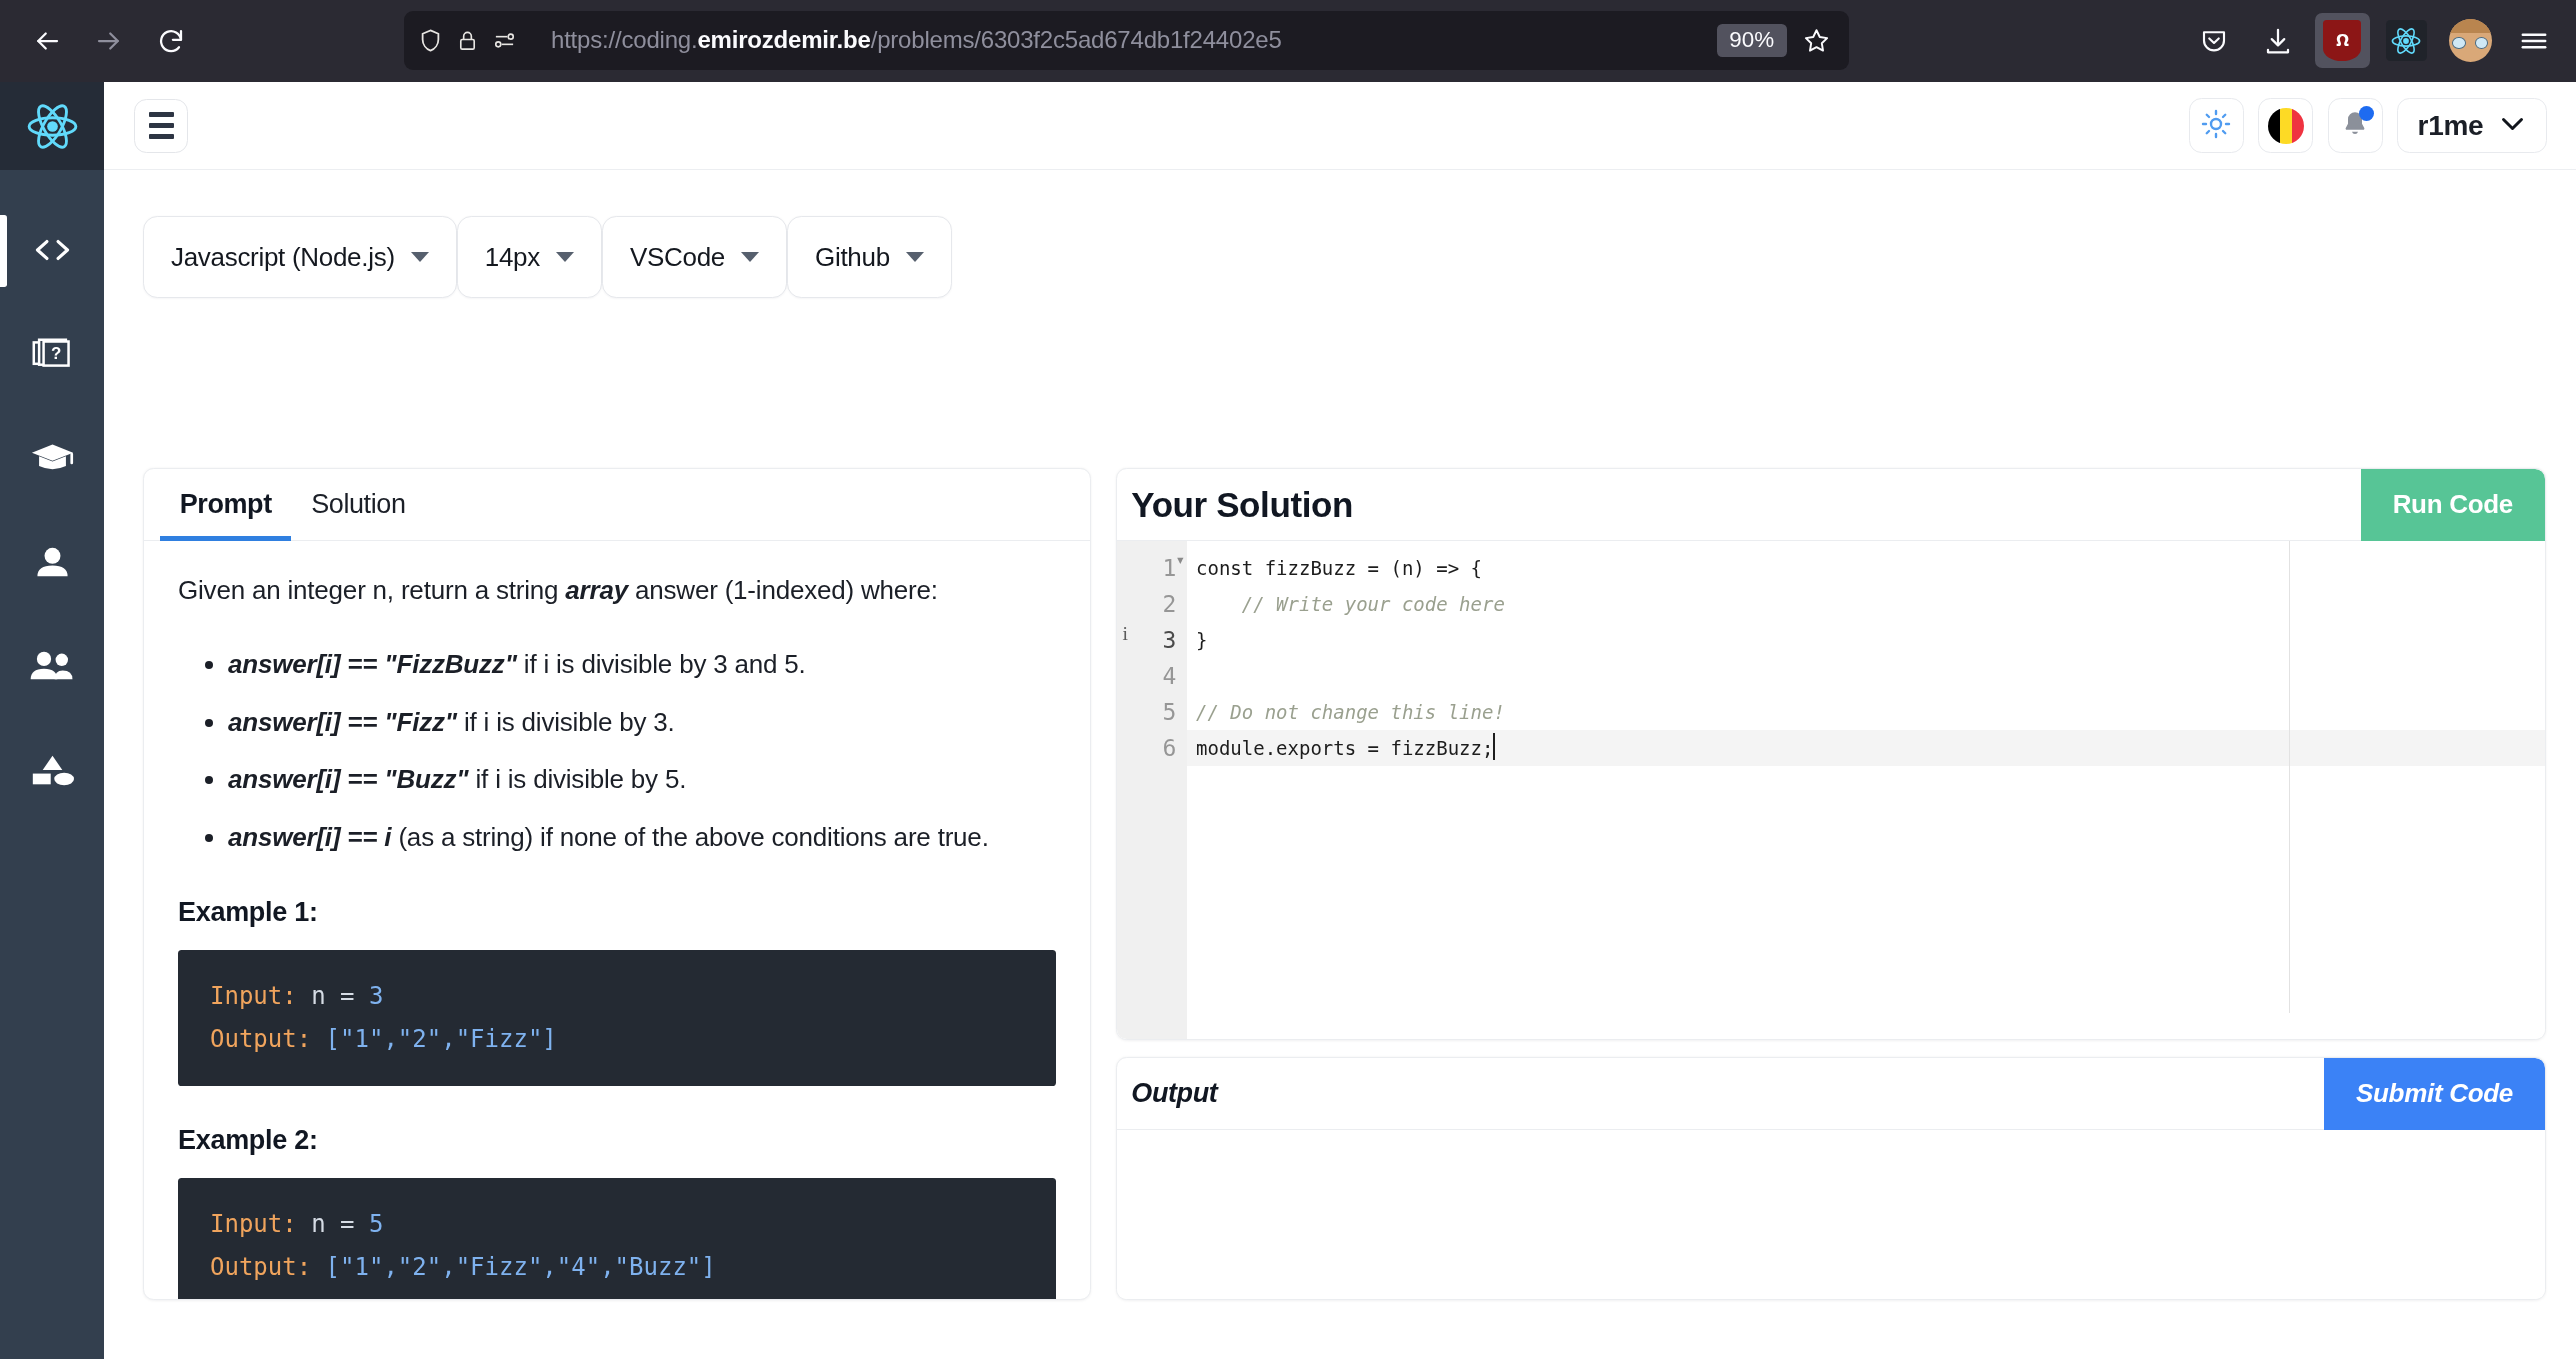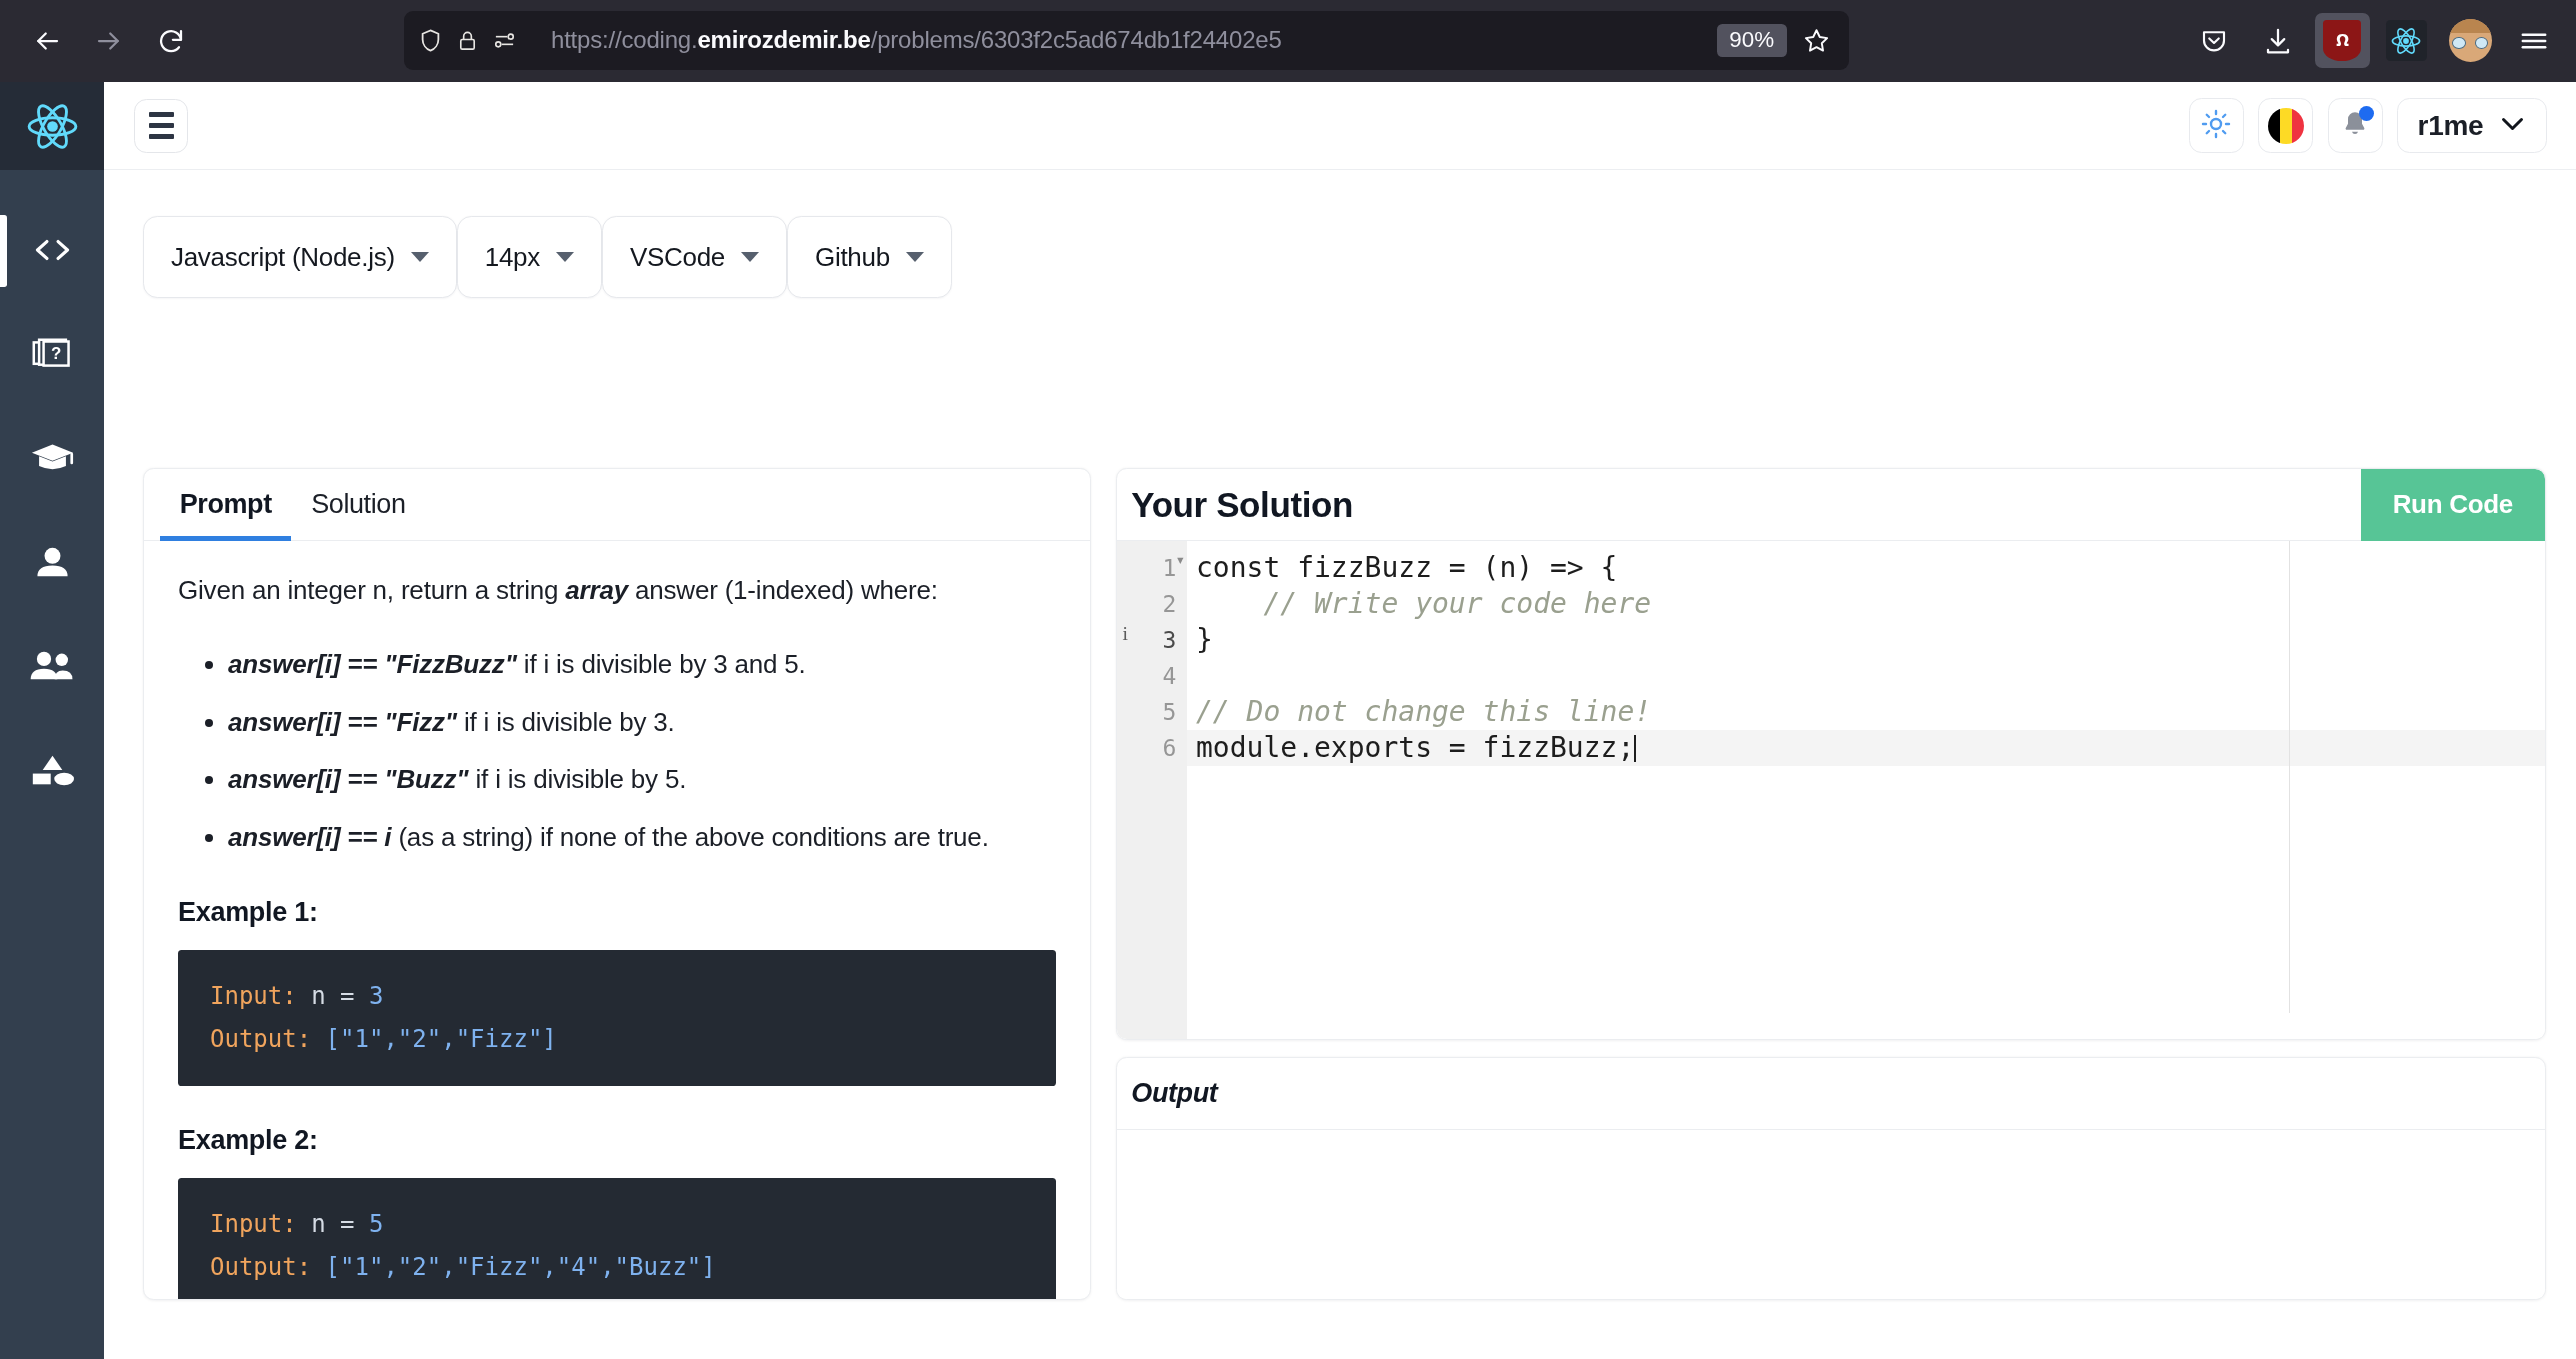--- a/index.html
+++ b/index.html
@@ -231,21 +231,21 @@
   }
   #gutter .annot {
     position: absolute; left: 5.4px; font-size: 19.7px; color: #5a5a5a;
     font-family: "Liberation Serif", serif;
   }
   #code-lines {
     flex: 1; padding-top: 9px; position: relative;
     font-family: "DejaVu Sans Mono", monospace;
   }
   #code-lines .cl {
-    height: 36px; line-height: 36px; font-size: 28px; color: #1d1d1d;
+    height: 36px; line-height: 36px; font-size: 19px; color: #1d1d1d;
     padding-left: 9px; white-space: pre;
   }
   #code-lines .cl.hl { background: #f4f4f4; }
   #code-lines .cl .cmt { color: #9aa08f; font-style: italic; }
   #code-lines .caret-bar {
     display: inline-block; width: 1.8px; height: 27px; background: #1d1d1d;
     vertical-align: -5.4px;
   }
   #print-margin {
     position: absolute; left: 1102px; top: 0; width: 0.9px; height: 472px;
@@ -596,19 +596,20 @@
         <div class="cl"><span class="cmt">// Do not change this line!</span></div>
         <div class="cl hl"><span>module.exports = fizzBuzz;</span><span class="caret-bar"></span></div>
         <div id="print-margin"></div>
       </div>
     </div>
   </div>
 
   <div id="output-panel">
     <div id="output-head">
       <span id="output-title">Output</span>
+      <div id="submit-code">Submit Code</div>
     </div>
     <div id="output-body"></div>
   </div>
 
 
 </div>
 
 
 </body></html>

